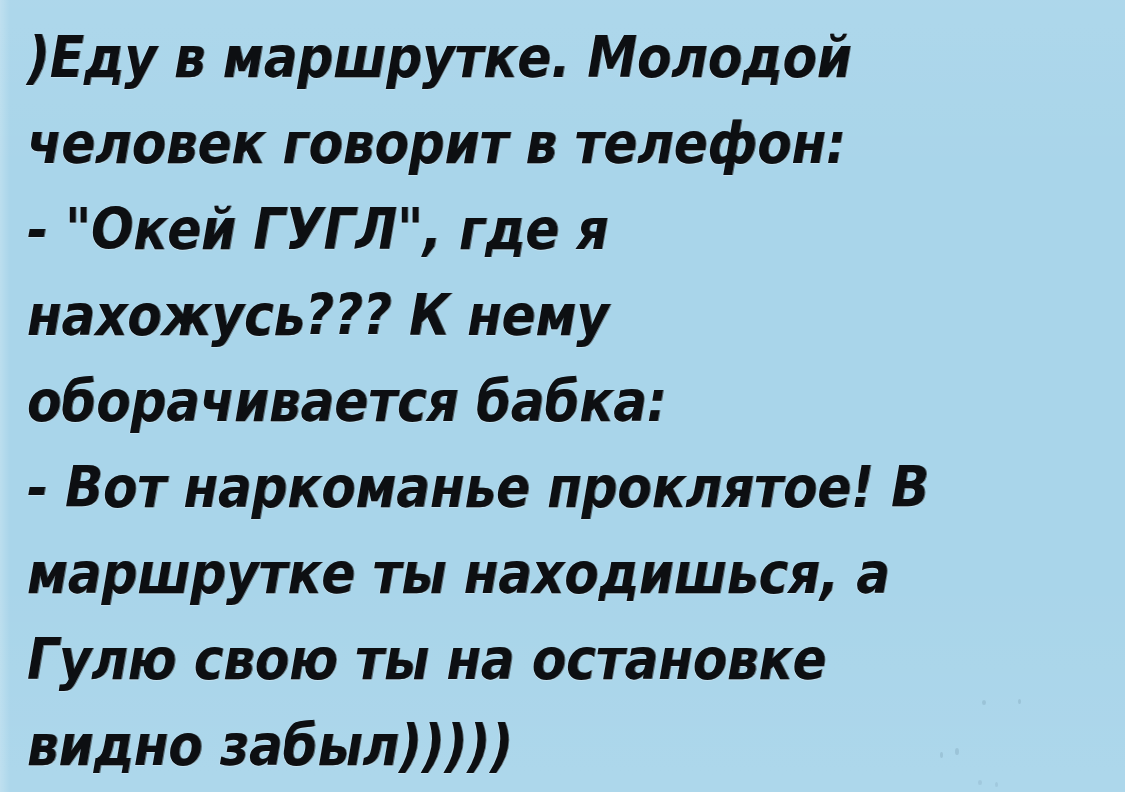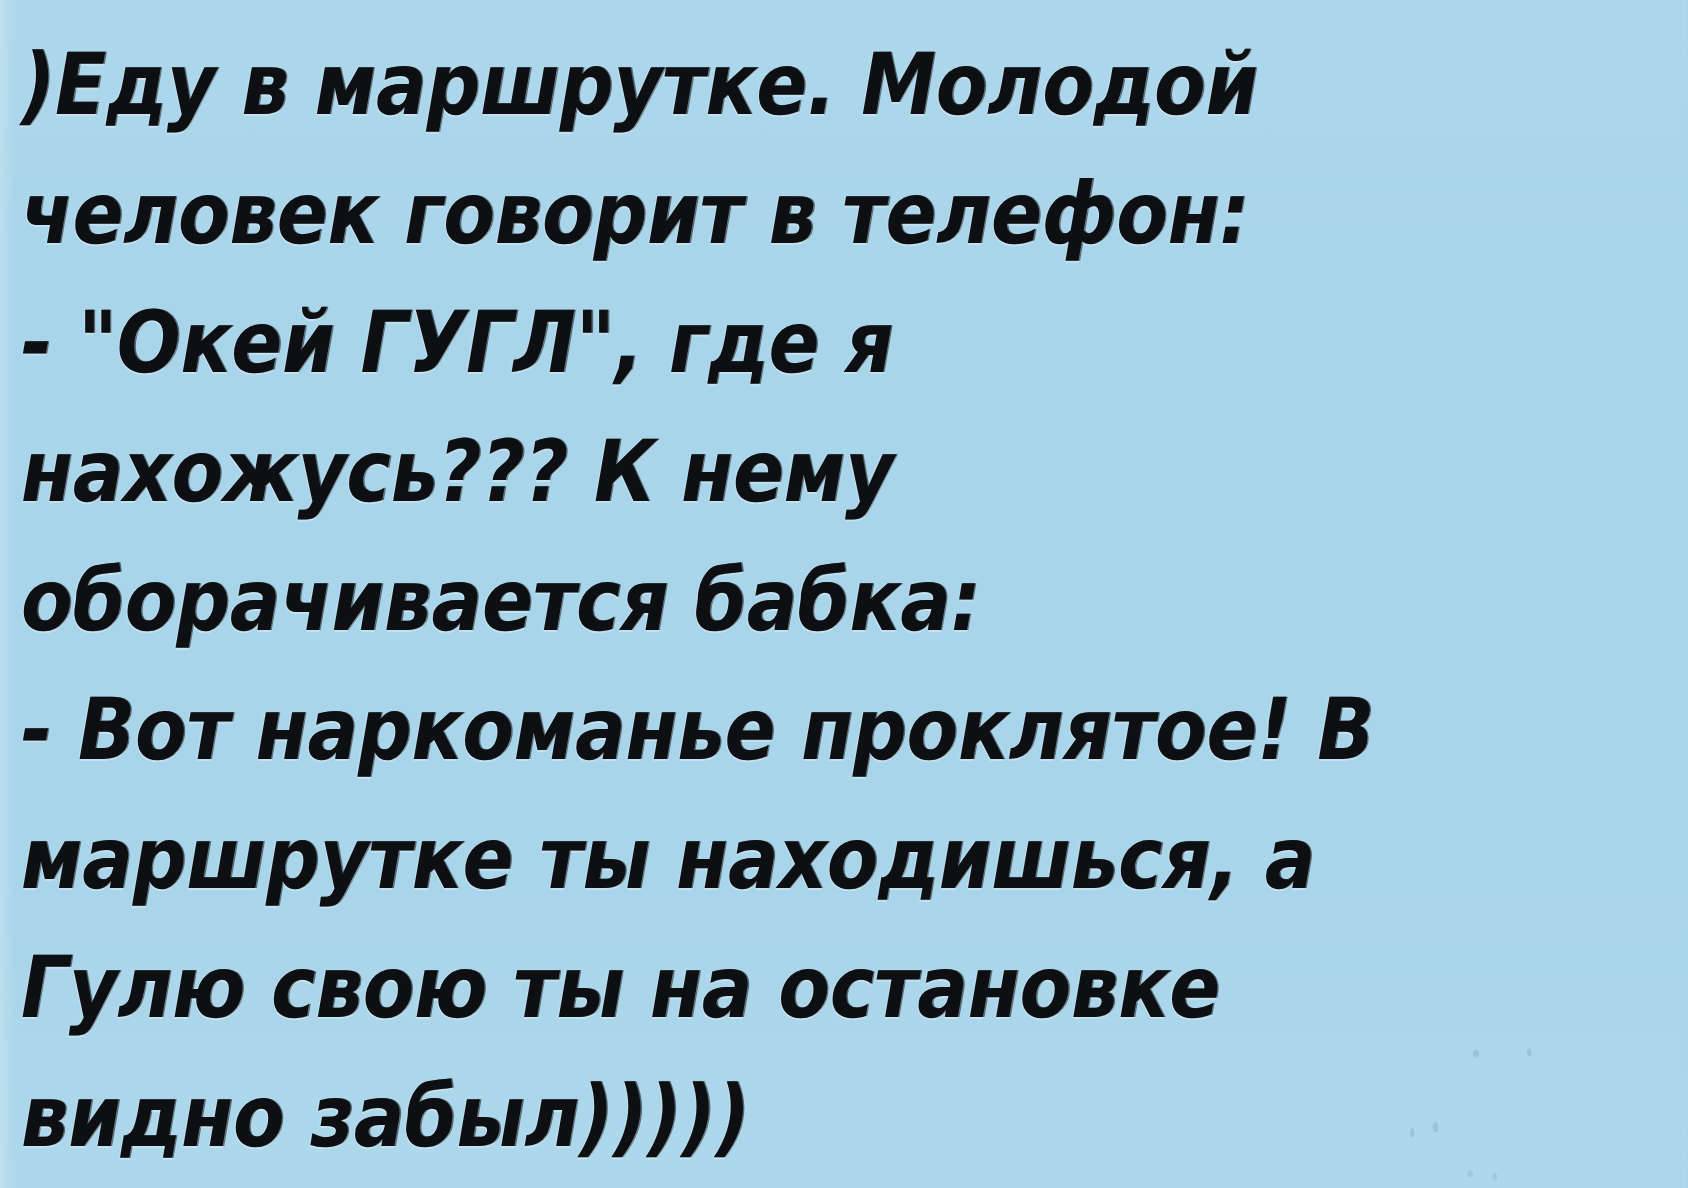--- a/index.html
+++ b/index.html
@@ -36,21 +36,21 @@
     position: absolute;
     left: 0; top: 0; bottom: 0;
     width: 10px;
     background: linear-gradient(90deg, rgba(255,255,255,0.22), rgba(255,255,255,0));
     pointer-events: none;
     z-index: 0;
   }
 
   .joke-body {
     position: absolute;
-    left: 0;
+    left: 13px;
     top: 0;
     width: 1089px;
     padding: 14px 10px 0 14px;
     box-sizing: border-box;
     z-index: 2;
   }
 
   .joke-line {
     display: block;
     color: #0d0f12;

